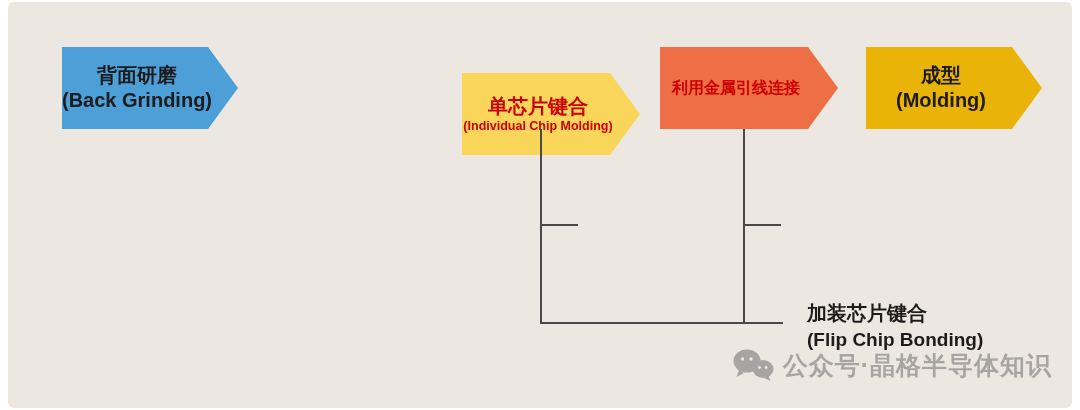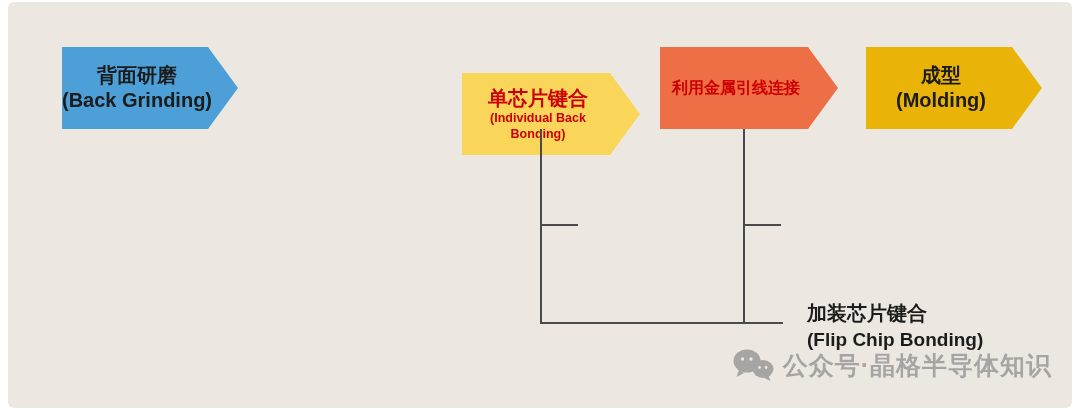--- a/index.html
+++ b/index.html
@@ -55,21 +55,21 @@
 
 <div class="canvas">
   <div class="panel"></div>
 
   <div class="arrow step0" style="background: rgb(76, 159, 215); color: rgb(28, 28, 28);">
     <div class="zh">背面研磨</div>
     <div class="en">(Back Grinding)</div>
   </div>
   <div class="arrow step2" style="background: rgb(249, 214, 90); color: rgb(204, 0, 0); margin-top: 26px;">
     <div class="zh">单芯片键合</div>
-    <div class="en">(Individual Back Bonding)</div>
+    <div class="en">(Individual Chip Molding)</div>
   </div>
   <div class="arrow step3" style="background: rgb(238, 111, 69); color: rgb(204, 0, 0);">
     <div class="zh">利用金属引线连接</div>
 
   </div>
   <div class="arrow step4" style="background: #eab308; color: rgb(28, 28, 28);">
     <div class="zh">成型</div>
     <div class="en">(Molding)</div>
   </div>
 

